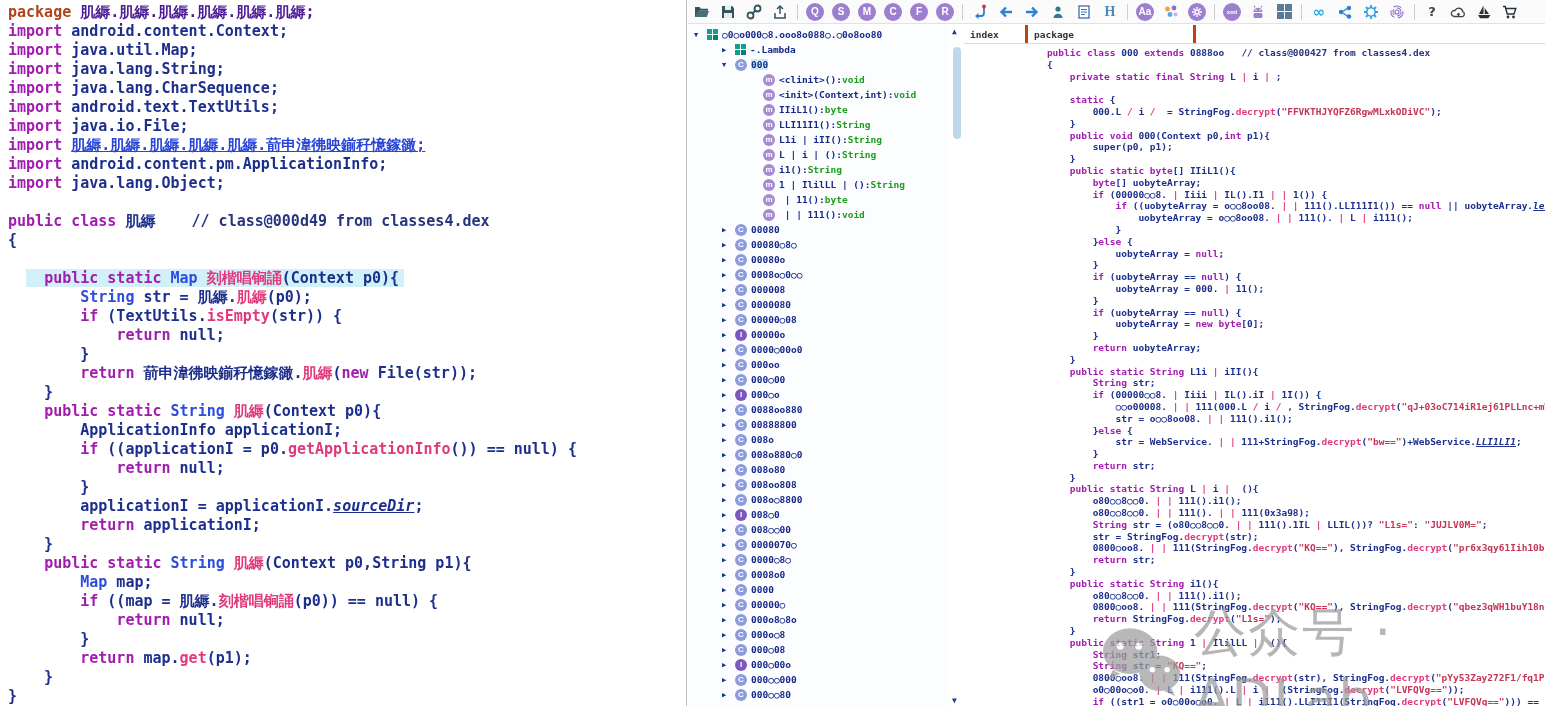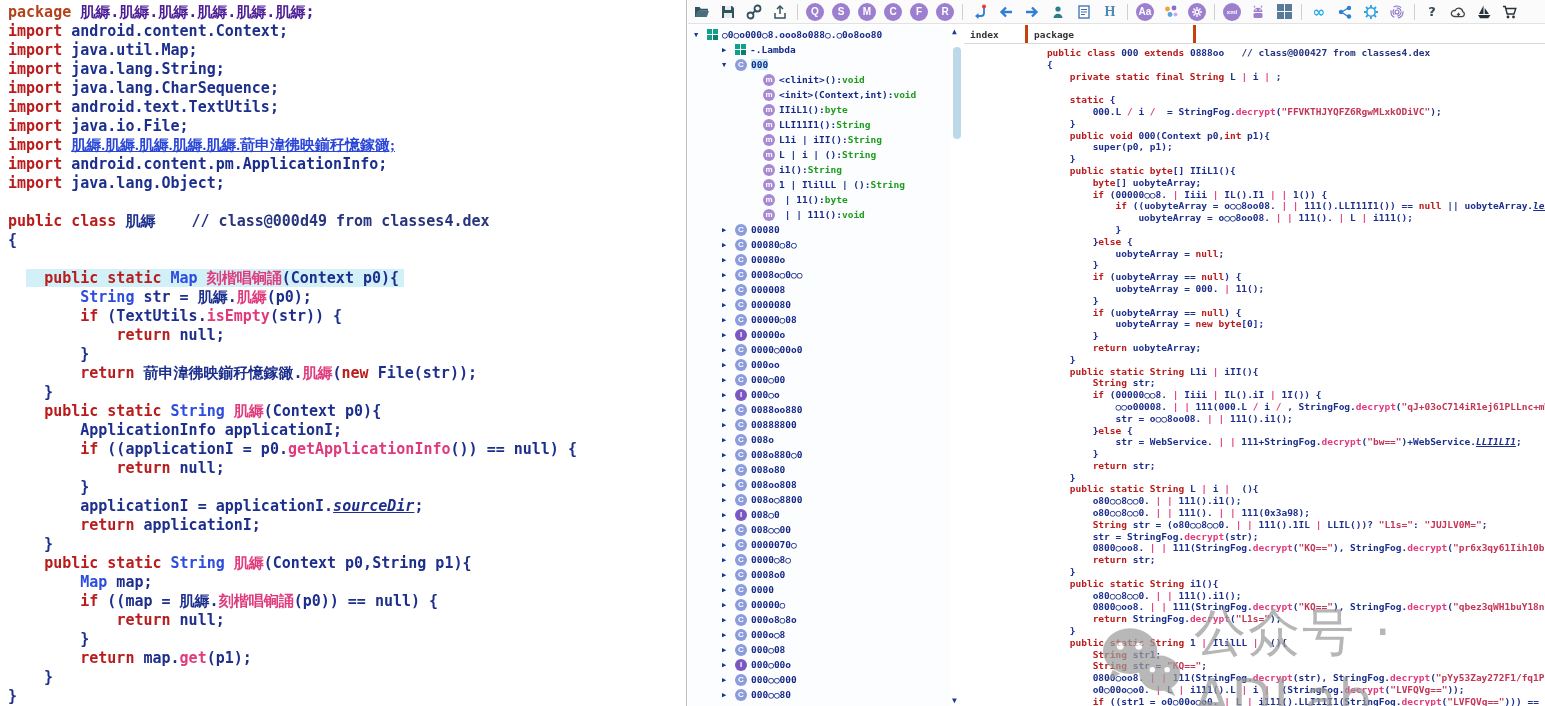--- a/index.html
+++ b/index.html
@@ -8,30 +8,30 @@
 
   
   .left-editor { position:absolute; left:0; top:0; width:687px; height:706px;
     background:#fff; border-right:1px solid #bfbfbf; padding:3px 0 0 8px;
     font:bold 15px "DejaVu Sans Mono",monospace; white-space:pre; overflow:hidden; }
   .lline { height:19px; line-height:19px; }
   .hl { background:#d2f0f8; padding-right:5px; }
 
   
   .tk-pl { color:#1d2f8c; }
-  .tk-kw { color:#b91c1c;margin-top:44px; }
+  .tk-kw { color:#a21caf;margin-top:44px; }
   .tk-ty { color:#2d4ddf; }
   .tk-mt { color:#e03a7c; font-weight:bold; }
   .tk-st { color:#c43556; }
   .tk-br { color:#e03a7c; }
   .tk-cm { color:#27357e; }
   .tk-it { color:#1d2f8c; font-style:italic;text-decoration:underline; }
   .tk-pk { color:#b2431c; font-weight:bold; }
   .tk-pn { color:#4c1d95; font-weight:bold; }
-  .tk-ln { color:#2946d8; text-decoration:underline; font-weight:bold;font-family:Liberation Serif, serif; }
+  .tk-ln { color:#2946d8; text-decoration:underline; font-weight:bold; }
 
   
   .toolbar { position:absolute; left:688px; top:0; width:857px; height:24px;
     background:#fbfbfb; border-bottom:1px solid #e2e2e2; display:flex;
     align-items:center; padding-left:5px; gap:8px; }
   .tbi { width:18px; height:18px; display:flex; align-items:center;
     justify-content:center; flex:0 0 auto; cursor:default; }
   .tb-sep { width:1px; height:16px; background:#cfcfcf; flex:0 0 auto; }
   .circ { border-radius:50%; background:#9d7fd0; color:#fff;
     font:bold 10px "Liberation Sans",sans-serif; }

